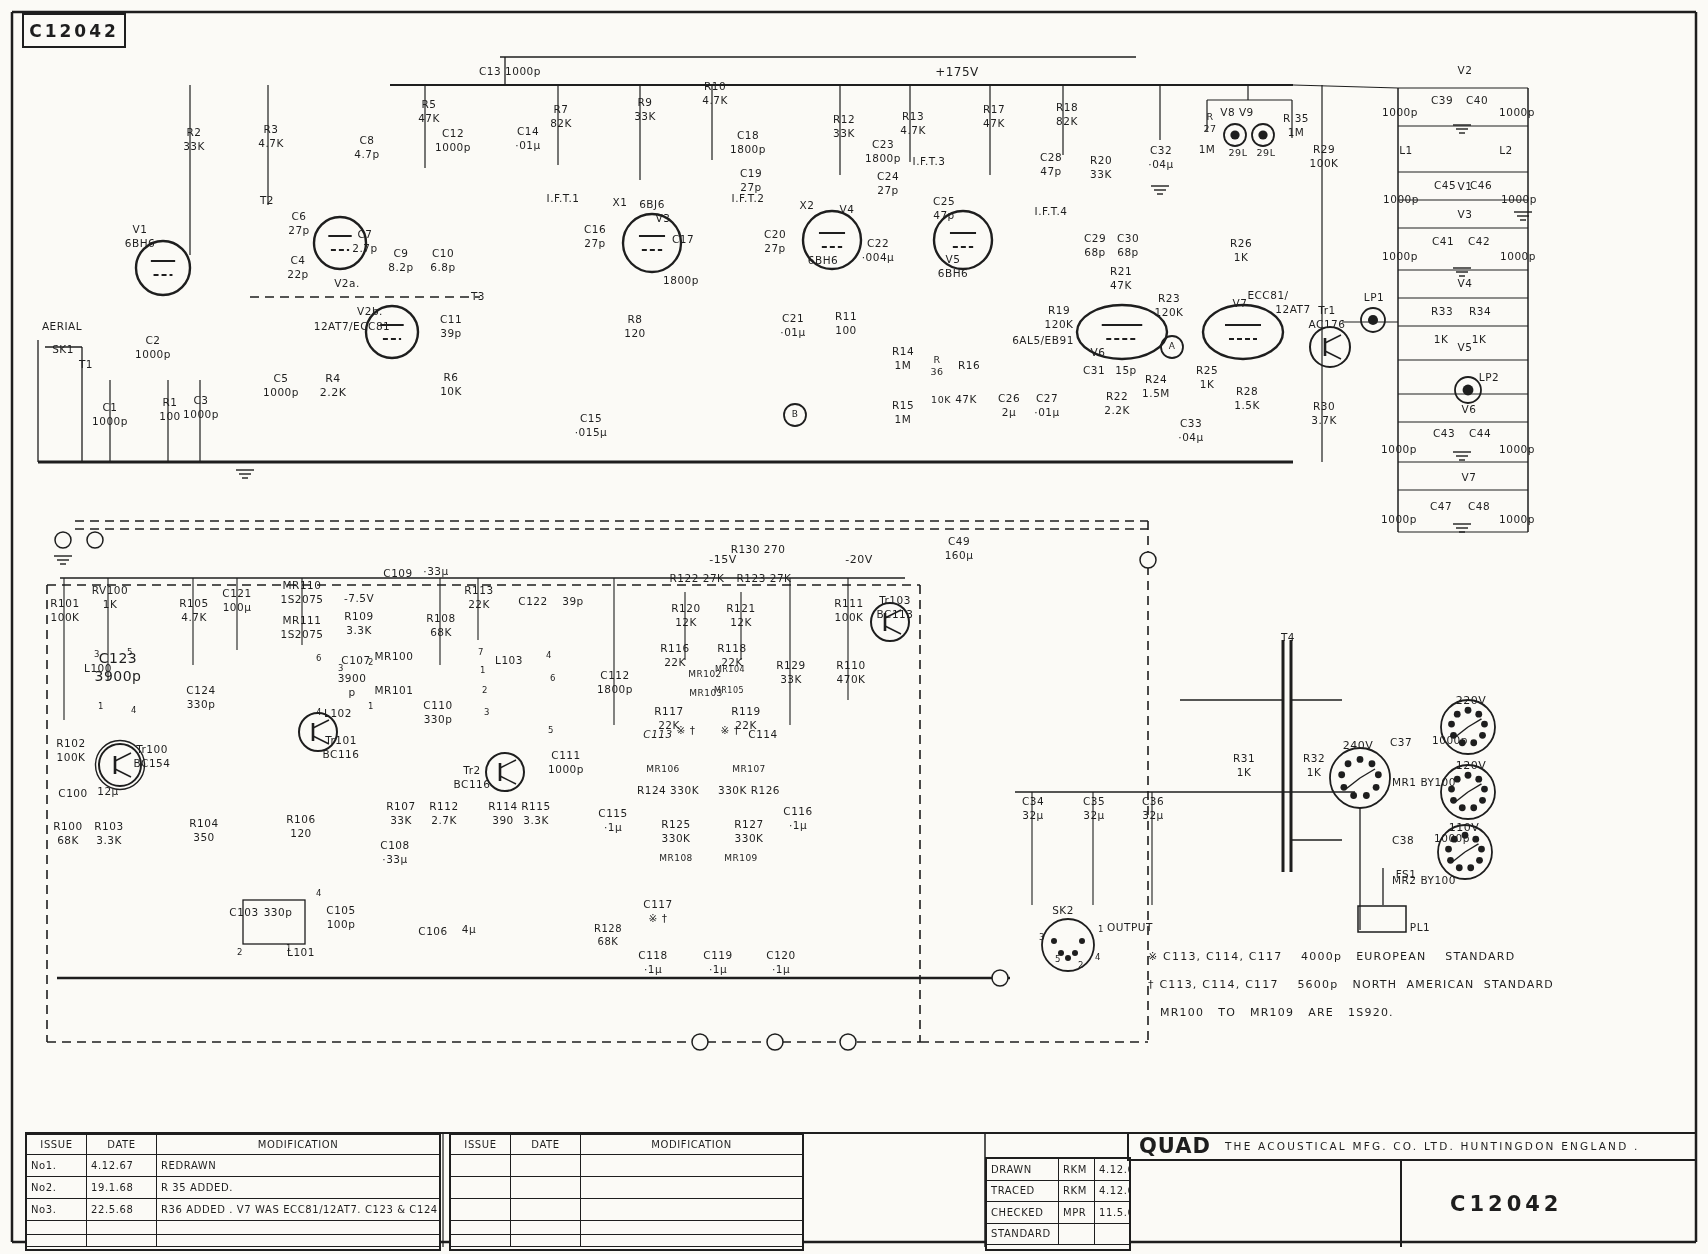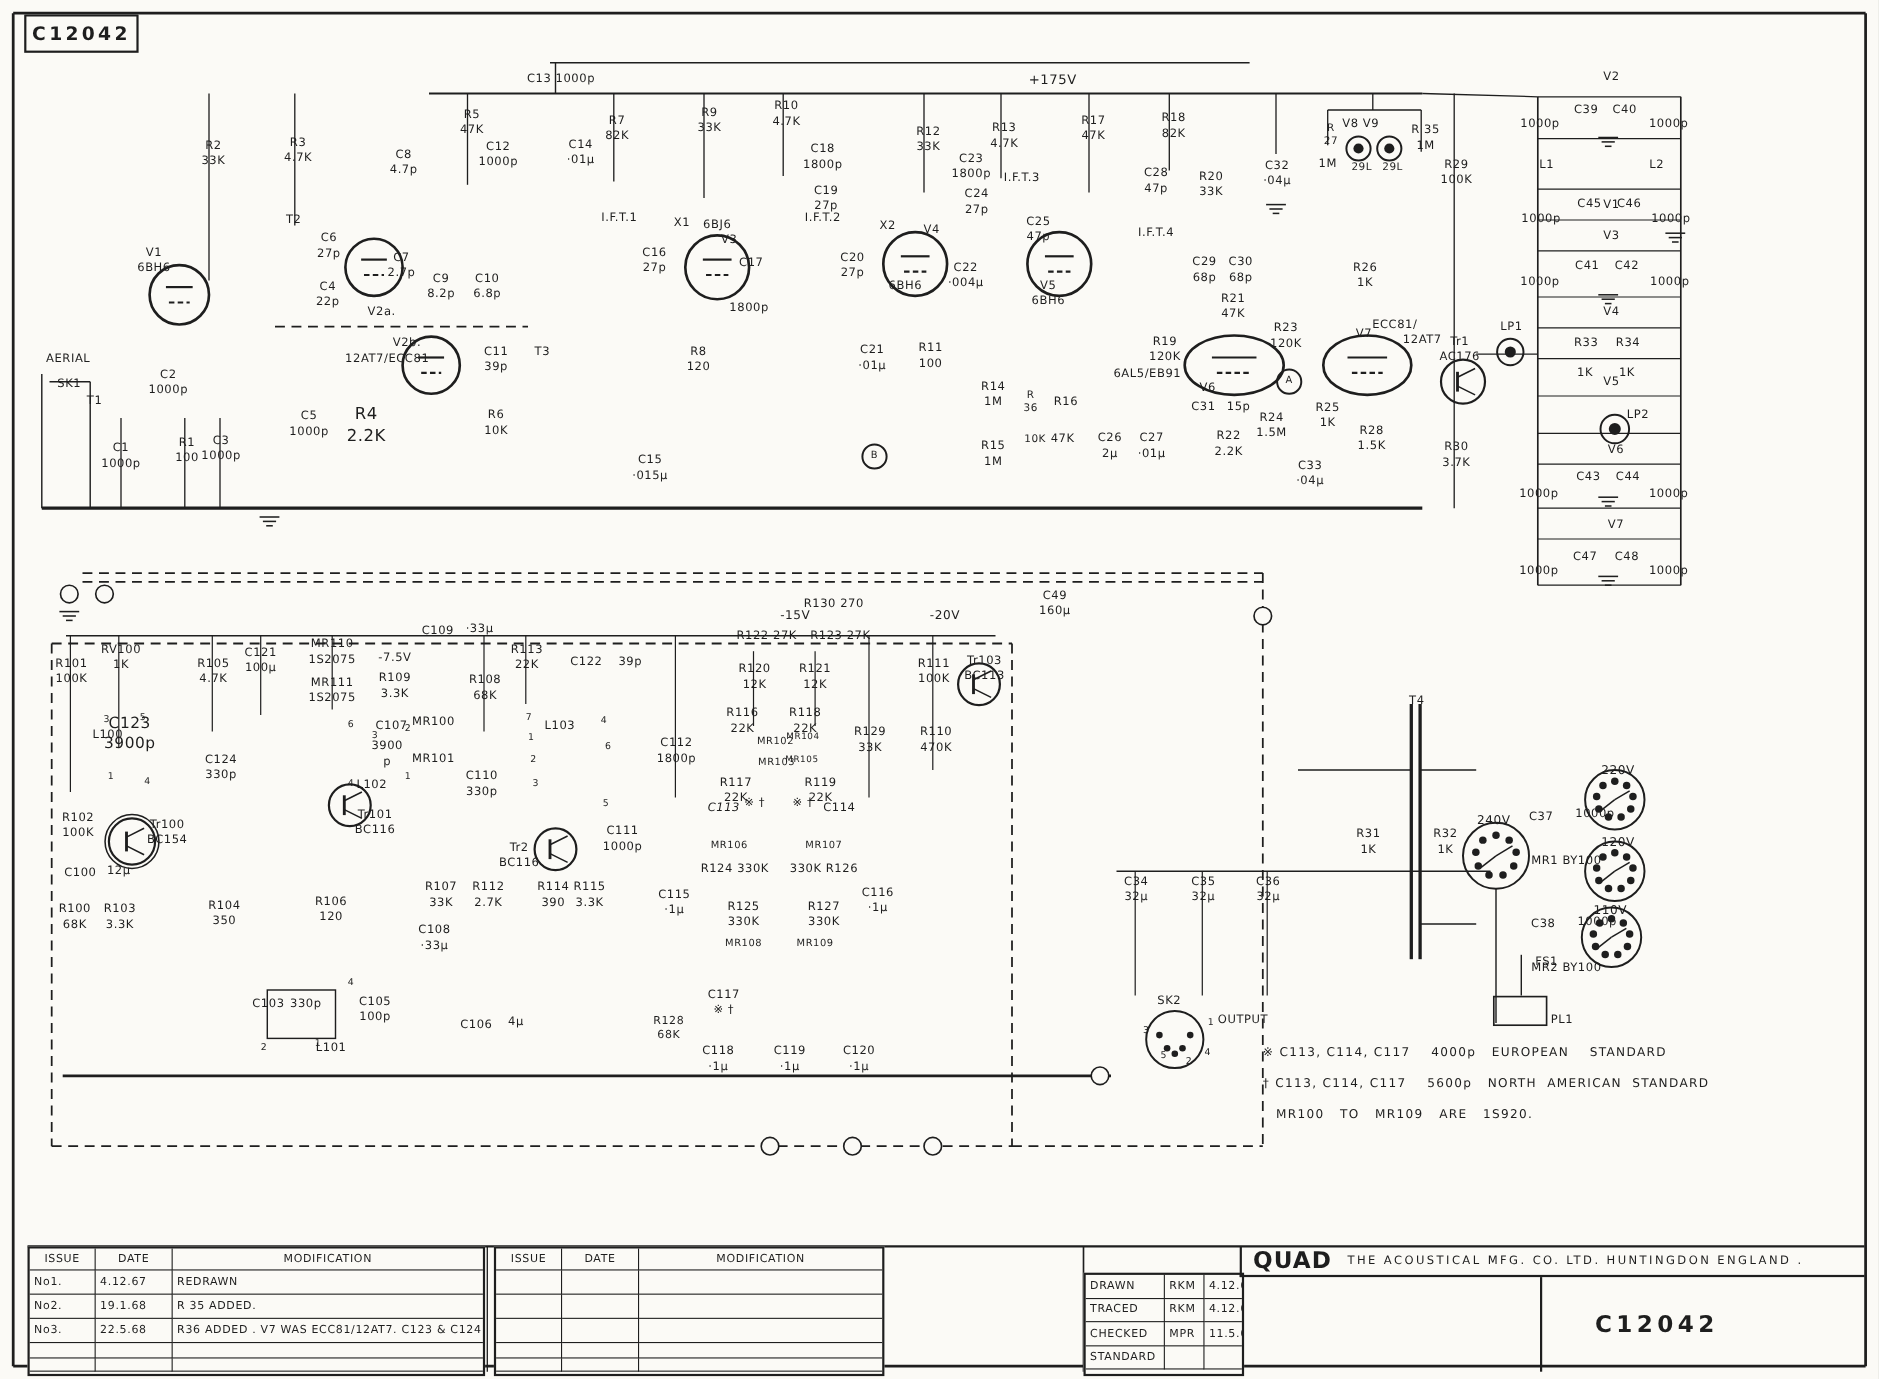--- a/index.html
+++ b/index.html
@@ -339,31 +339,31 @@
       <div class="lbl" style="left: 267px; top: 201px; font-size: 10.5px;">T2</div>
       <div class="lbl" style="left: 299px; top: 224px; font-size: 10.5px;">C6
 27p</div>
       <div class="lbl" style="left: 298px; top: 268px; font-size: 10.5px;">C4
 22p</div>
       <div class="lbl" style="left: 365px; top: 242px; font-size: 10.5px;">C7
 2.7p</div>
       <div class="lbl" style="left: 347px; top: 284px; font-size: 10.5px;">V2a.</div>
       <div class="lbl" style="left: 281px; top: 386px; font-size: 10.5px;">C5
 1000p</div>
-      <div class="lbl" style="left: 333px; top: 386px; font-size: 15px;">R4
+      <div class="lbl" style="left: 333px; top: 386px; font-size: 11px;">R4
 2.2K</div>
       <div class="lbl" style="left: 370px; top: 312px; font-size: 10.5px;">V2b.</div>
       <div class="lbl" style="left: 352px; top: 327px; font-size: 10.5px;">12AT7/ECC81</div>
       <div class="lbl" style="left: 367px; top: 148px; font-size: 10.5px;">C8
 4.7p</div>
       <div class="lbl" style="left: 401px; top: 261px; font-size: 10.5px;">C9
 8.2p</div>
       <div class="lbl" style="left: 443px; top: 261px; font-size: 10.5px;">C10
 6.8p</div>
-      <div class="lbl" style="left: 493px; top: 297px; font-size: 10.5px; margin-top: 24px;">T3</div>
+      <div class="lbl" style="left: 478px; top: 297px; font-size: 10.5px;">T3</div>
       <div class="lbl" style="left: 451px; top: 327px; font-size: 10.5px;">C11
 39p</div>
       <div class="lbl" style="left: 451px; top: 385px; font-size: 10.5px;">R6
 10K</div>
       <div class="lbl" style="left: 429px; top: 112px; font-size: 10.5px;">R5
 47K</div>
       <div class="lbl" style="left: 453px; top: 141px; font-size: 10.5px;">C12
 1000p</div>
       <div class="lbl" style="left: 510px; top: 72px; font-size: 10.5px;">C13   1000p</div>
       <div class="lbl" style="left: 528px; top: 139px; font-size: 10.5px;">C14
@@ -377,21 +377,21 @@
       <div class="lbl" style="left: 652px; top: 205px; font-size: 10.5px;">6BJ6</div>
       <div class="lbl" style="left: 663px; top: 219px; font-size: 10.5px;">V3</div>
       <div class="lbl" style="left: 683px; top: 240px; font-size: 10.5px;">C17</div>
       <div class="lbl" style="left: 681px; top: 281px; font-size: 10.5px;">1800p</div>
       <div class="lbl" style="left: 635px; top: 327px; font-size: 10.5px;">R8
 120</div>
       <div class="lbl" style="left: 591px; top: 426px; font-size: 10.5px;">C15
 ·015µ</div>
       <div class="lbl" style="left: 645px; top: 110px; font-size: 10.5px;">R9
 33K</div>
-      <div class="lbl" style="left: 715px; top: 104px; font-size: 10.5px;">R10
+      <div class="lbl" style="left: 715px; top: 94px; font-size: 10.5px;">R10
 4.7K</div>
       <div class="lbl" style="left: 748px; top: 143px; font-size: 10.5px;">C18
 1800p</div>
       <div class="lbl" style="left: 751px; top: 181px; font-size: 10.5px;">C19
 27p</div>
       <div class="lbl" style="left: 748px; top: 199px; font-size: 10.5px;">I.F.T.2</div>
       <div class="lbl" style="left: 775px; top: 242px; font-size: 10.5px;">C20
 27p</div>
       <div class="lbl" style="left: 807px; top: 206px; font-size: 10.5px;">X2</div>
       <div class="lbl" style="left: 847px; top: 210px; font-size: 10.5px;">V4</div>

